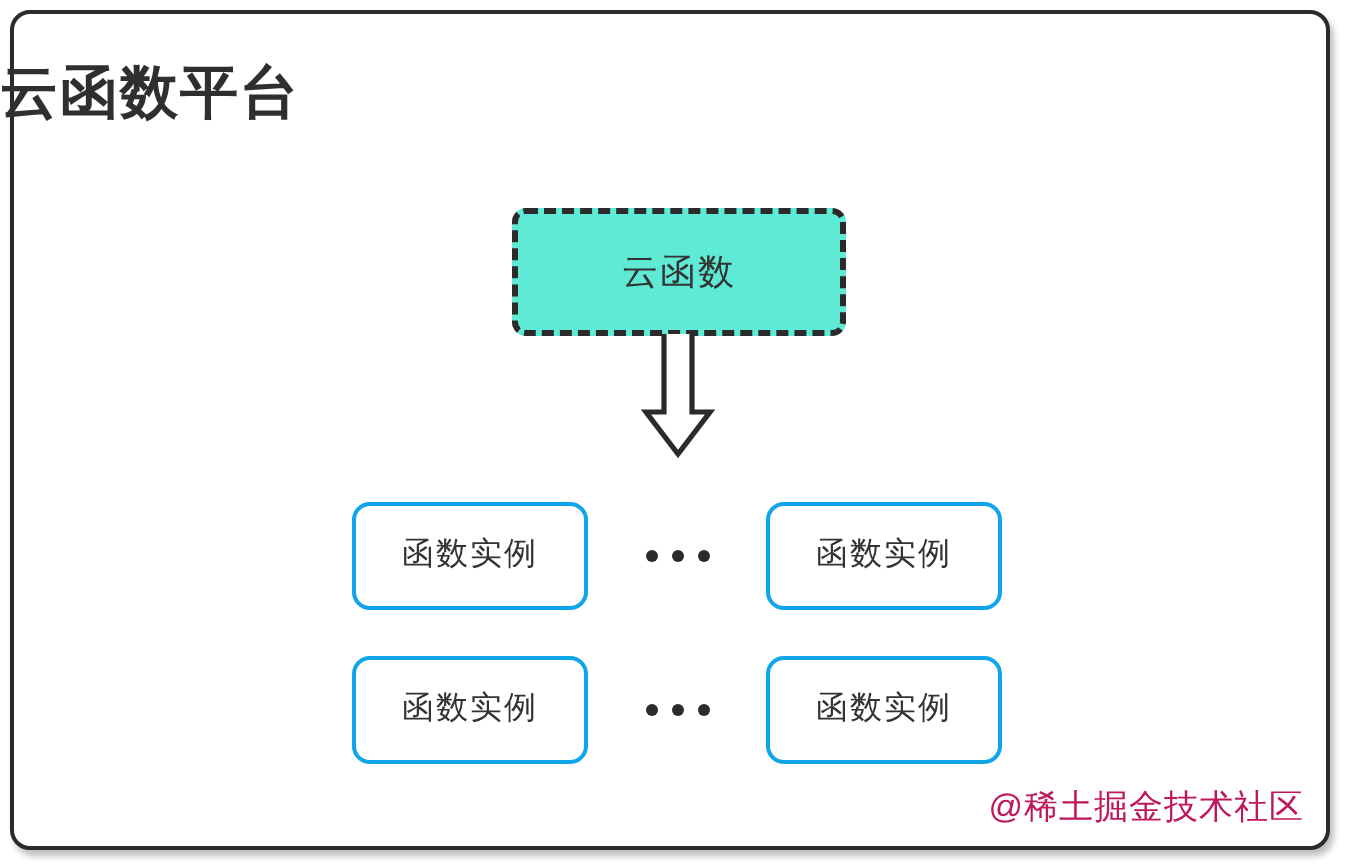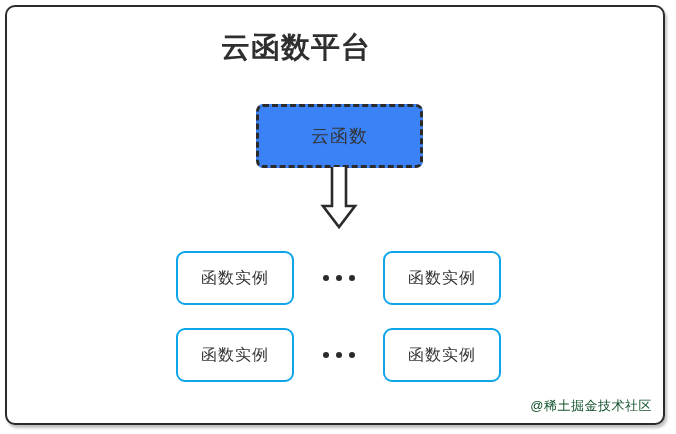--- a/index.html
+++ b/index.html
@@ -35,40 +35,39 @@
     background: #ffffff;
     box-shadow: 2px 3px 3px rgba(0,0,0,0.25);
   }
 
   
   .platform-title {
     position: absolute;
     left: 0;
     top: 27px;
     width: 592px;
-    text-align: center;
     font-size: 29px;
     font-weight: bold;
     color: #2f2f2f;
     letter-spacing: 1px;
     line-height: 40px;
     white-space: nowrap;
   }
 
   
   .dashed-box {
     position: absolute;
     left: 256px;
     top: 104px;
     width: 167px;
     height: 64px;
     box-sizing: border-box;
     border: 3px dashed #2b2b2b;
     border-radius: 7px;
-    background: #3b82f6;
+    background: #5eead4;
     display: flex;
     align-items: center;
     justify-content: center;
   }
   .dashed-box-label {
     font-size: 18px;
     color: #333333;
     letter-spacing: 1px;
     line-height: 1;
     white-space: nowrap;
@@ -134,22 +133,22 @@
     height: 6px;
     border-radius: 50%;
     background: #2b2b2b;
   }
 
   
   .watermark {
     position: absolute;
     right: 24px;
     bottom: 22px;
-    font-size: 13px;
-    color: #14532d;
+    font-size: 17px;
+    color: #be185d;
     letter-spacing: 0.5px;
     line-height: 1;
     white-space: nowrap;
   }
 </style>
 </head>
 <body>
 
 <div id="canvas">
 

